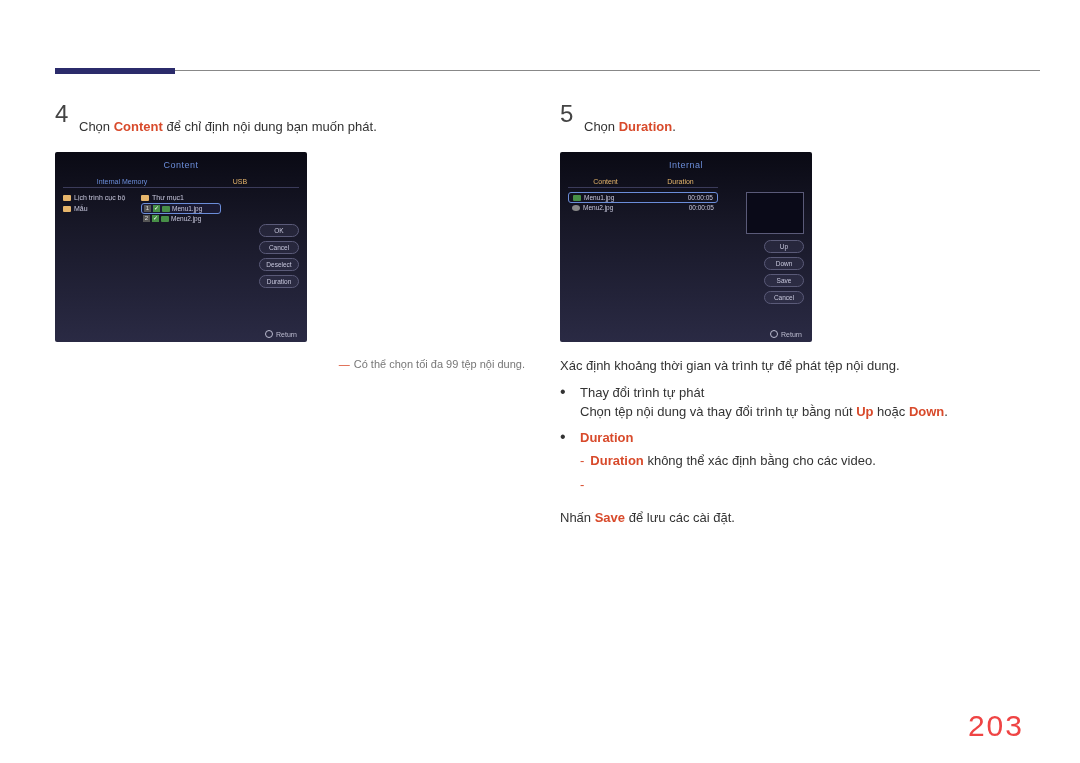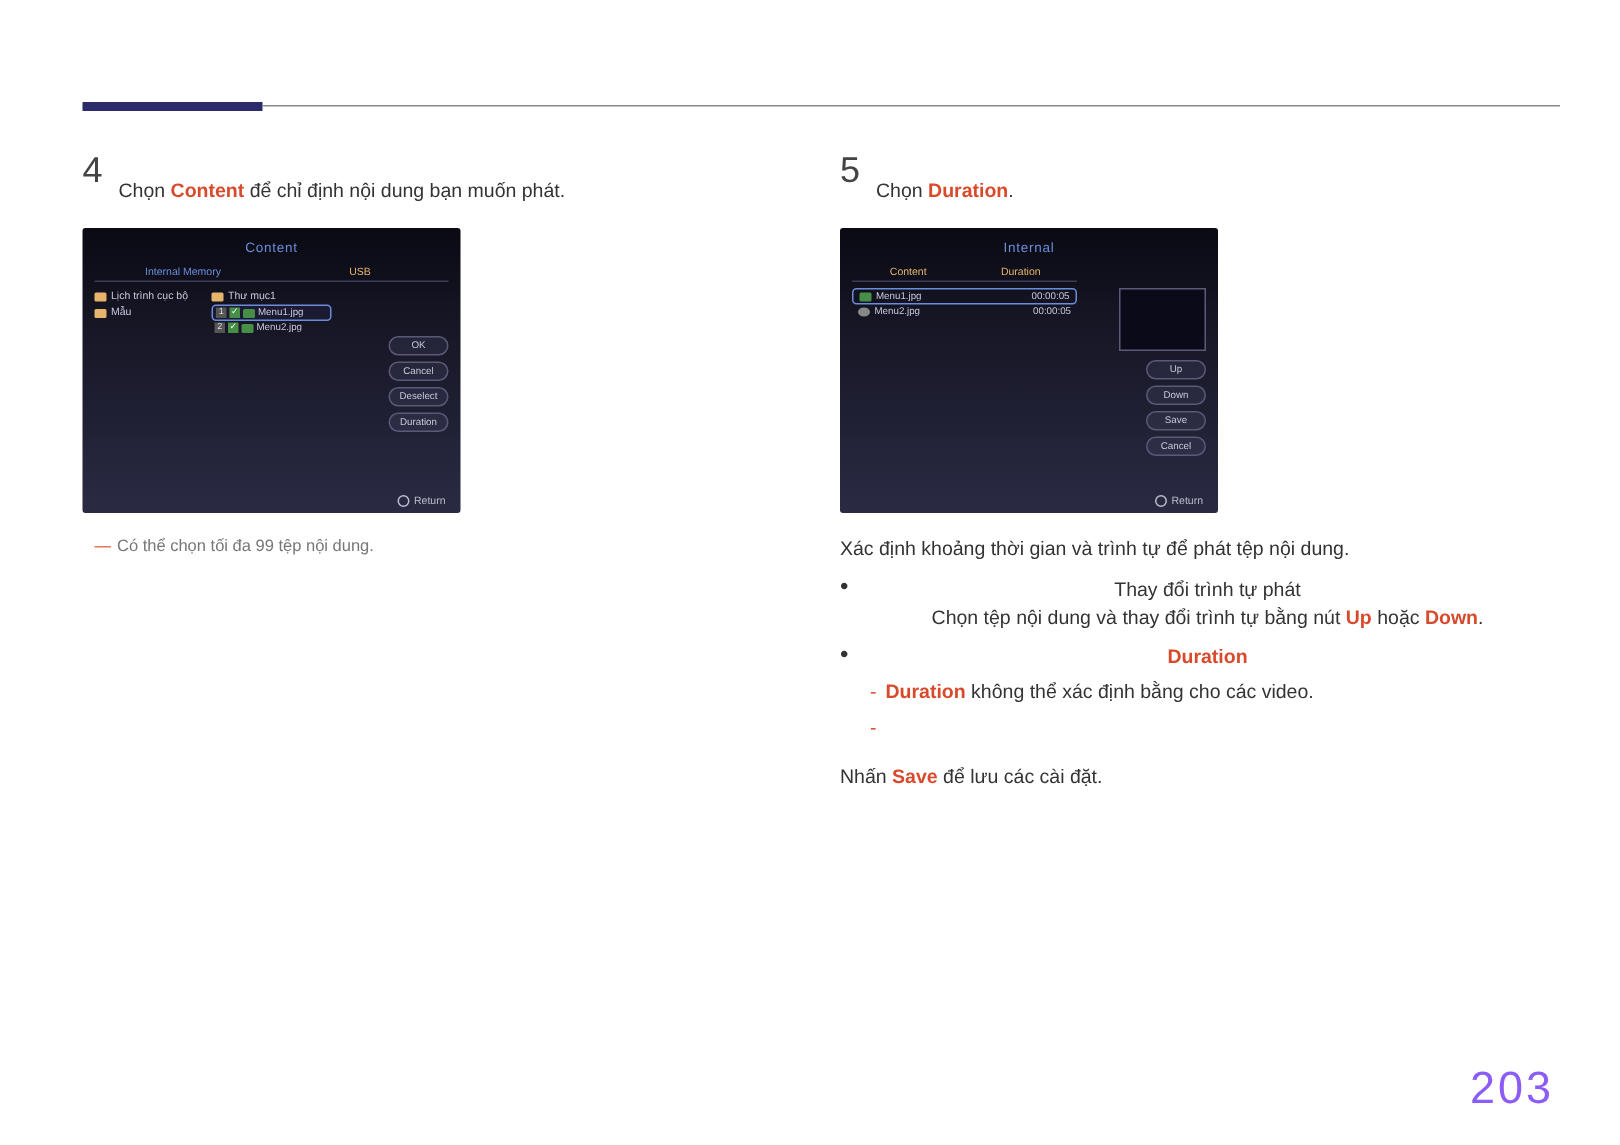--- a/index.html
+++ b/index.html
@@ -184,40 +184,41 @@
     top: 16px; left: 0; width: 150px;
   }
   .dur-row { display: flex; justify-content: space-between; padding: 1px 4px; font-size: 6.5px; align-items: center; }
   .dur-row.sel { border: 1px solid #6b8dd9; border-radius: 3px; }
   .dur-row .left { display: flex; align-items: center; gap: 3px; }
   .subnote {
     font-size: 11px;
     color: #777;
     margin-top: 16px;
     margin-left: 8px;
+    text-align: right;
   }
   .subnote .dash { color: #d84a2b; margin-right: 4px; }
   .body-text {
     font-size: 13px;
     color: #333;
     margin-top: 14px;
     line-height: 1.6;
   }
   .bullet-list { margin-top: 6px; }
   .bullet-row { display: flex; gap: 8px; margin-top: 6px; }
   .bullet-dot { width: 12px; }
-  .bullet-content { flex: 1; font-size: 13px; line-height: 1.5; text-align: center; }
+  .bullet-content { flex: 1; font-size: 13px; line-height: 1.5; }
   .dash-row { display: flex; gap: 6px; margin-top: 4px; font-size: 13px; }
   .dash-mark { color: #d84a2b; }
   .page-num {
     position: absolute;
     bottom: 20px;
-    right: 44px;
+    right: 56px;
     font-size: 30px;
-    color: #8b5cf6;
+    color: #ef4444;
     font-weight: 300;
     letter-spacing: 2px;
   }
 </style>
 </head>
 <body>
 
 <div class="topbar">
   <div class="topbar-dark"></div>
   <div class="topbar-line"></div>

